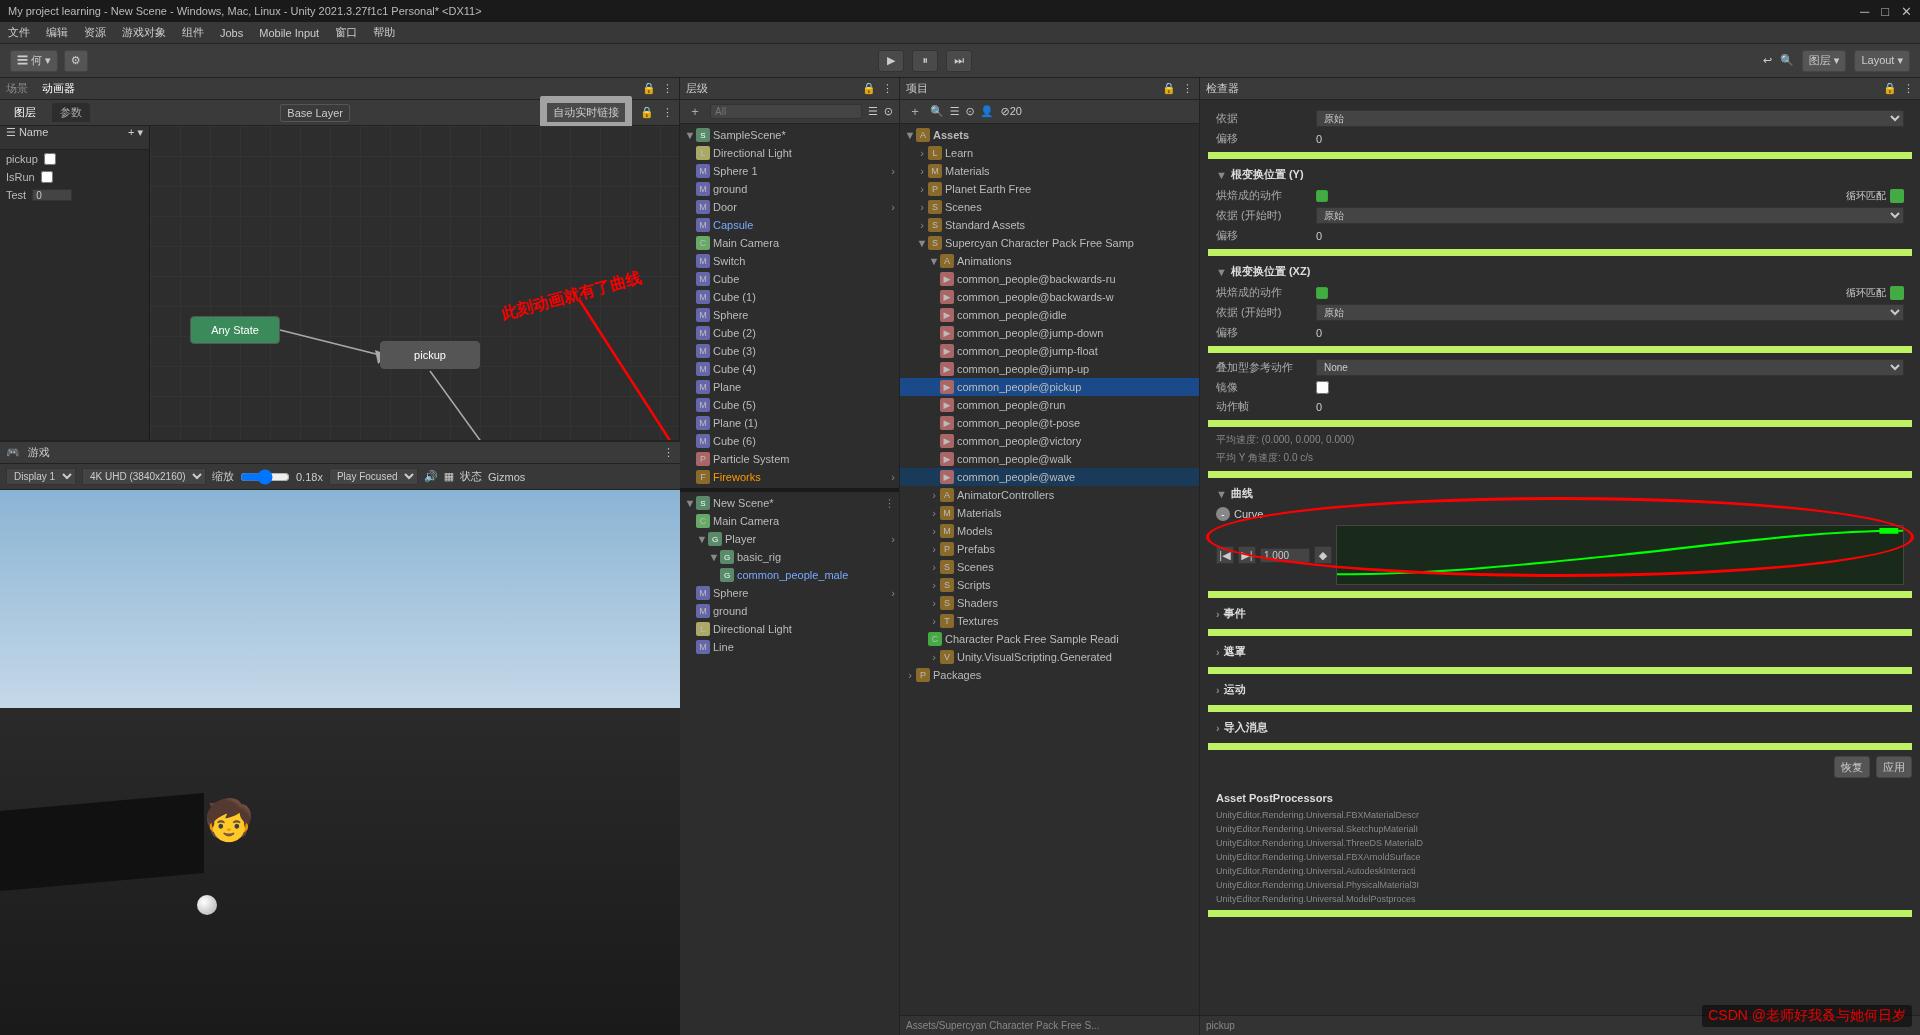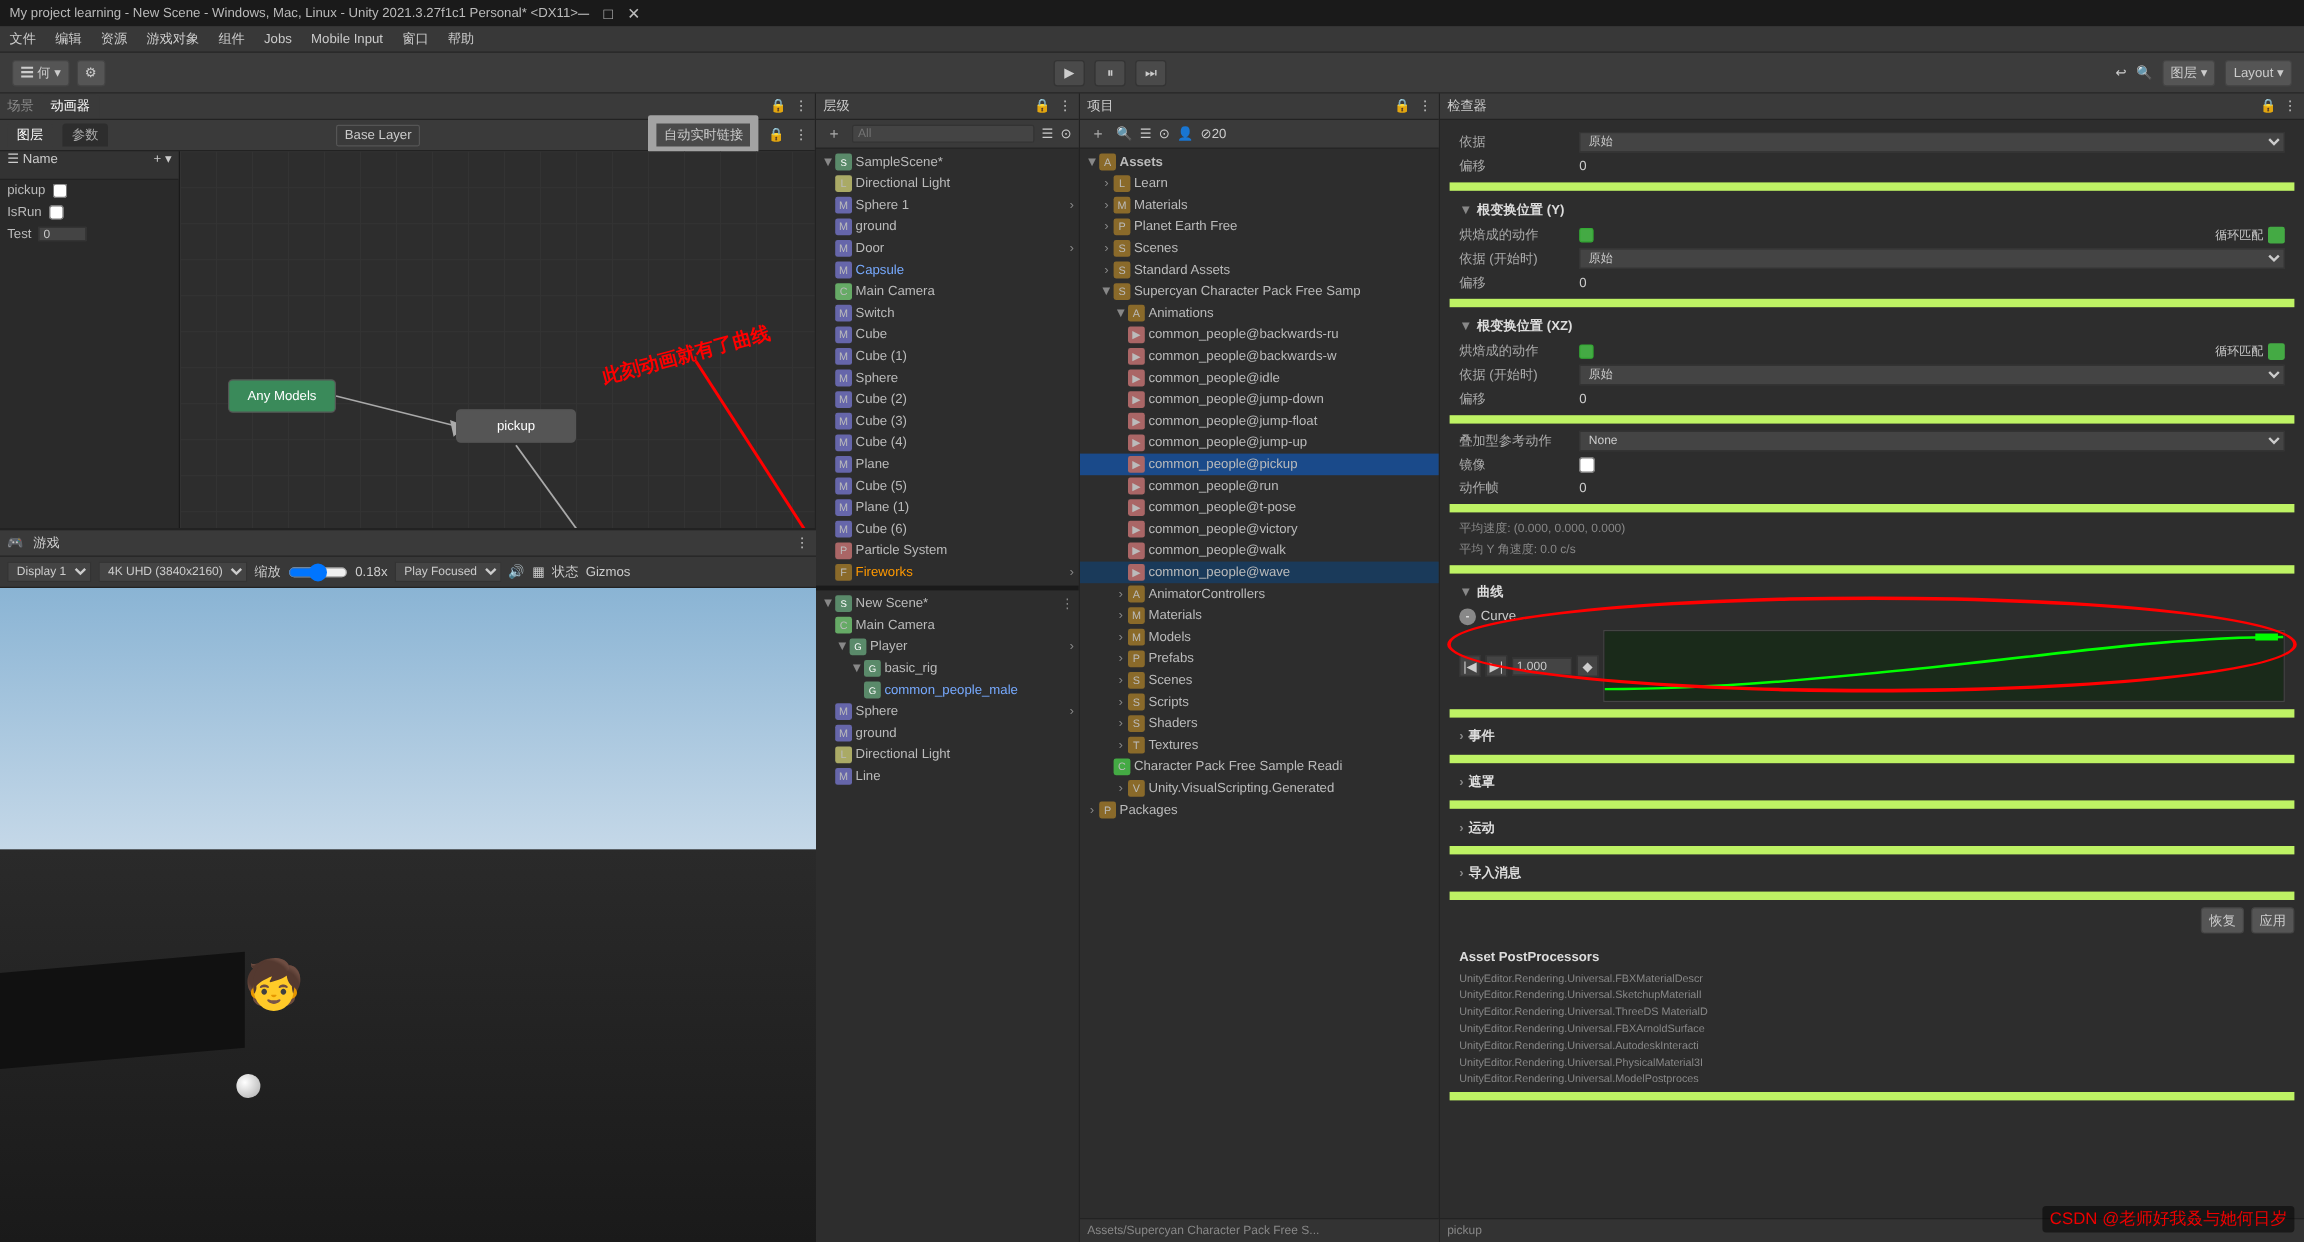--- a/index.html
+++ b/index.html
@@ -13,20 +13,21 @@
       overflow: hidden;
       user-select: none;
     }
 
     
     .titlebar {
       background: #1a1a1a;
       height: 22px;
       display: flex;
       align-items: center;
+      justify-content: space-between;
       padding: 0 8px;
       color: #bbb;
       font-size: 11px;
     }
     .titlebar-controls { display: flex; gap: 12px; font-size: 13px; }
 
     
     .menubar {
       background: #383838;
       height: 22px;
@@ -526,21 +527,21 @@
           <line x1="520" y1="350" x2="408" y2="358" stroke="#888" stroke-width="1.5"></line>
           <polygon points="413,353 400,358 413,363" fill="#888"></polygon>
 
           <line x1="130" y1="204" x2="230" y2="229" stroke="#aaa" stroke-width="1.5"></line>
           <polygon points="225,224 238,229 228,238" fill="#aaa"></polygon>
 
           <line x1="280" y1="245" x2="340" y2="328" stroke="#aaa" stroke-width="1.5"></line>
           <polygon points="335,323 345,336 330,336" fill="#aaa"></polygon>
         </svg>
 
-        <div class="state-node node-any-state">Any Models</div>
+        <div class="state-node node-any-state">Any State</div>
         <div class="state-node node-entry">Entry</div>
         <div class="state-node node-pickup">pickup</div>
         <div class="state-node node-idle">idle</div>
         <div class="state-node node-run">run</div>
       </div>
     </div>
 
     <div class="animator-bottom">
       <span>Learn/AnimatorController.controller</span>
     </div>

